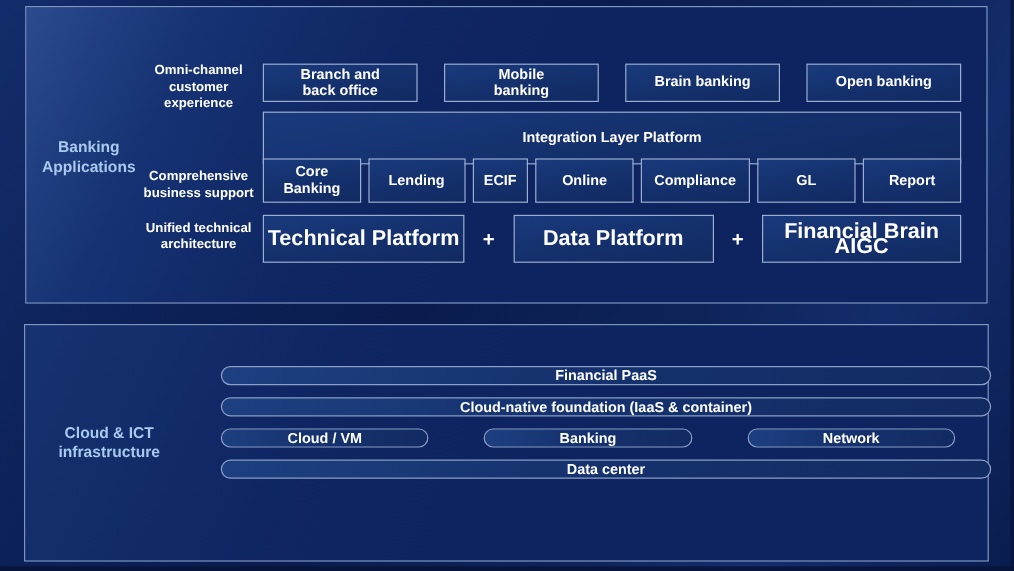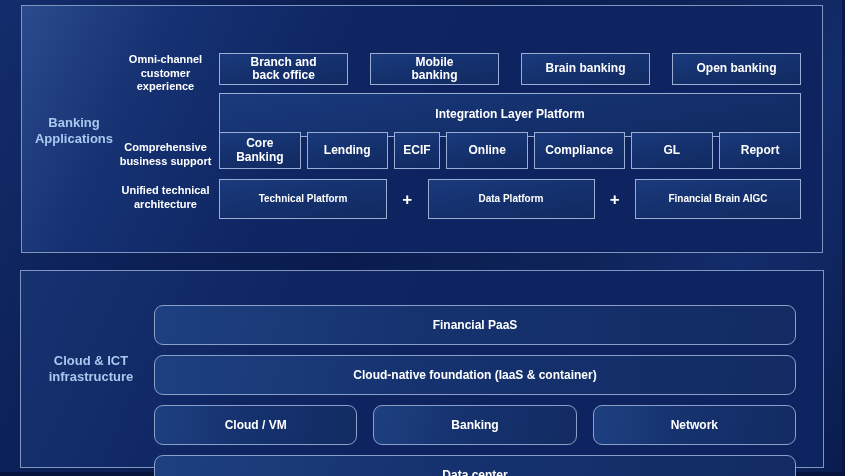--- a/index.html
+++ b/index.html
@@ -38,29 +38,29 @@
   .row-1 .box{flex:1 1 0;}
   .row-2{top:126px;height:37px;gap:6px;}
   .row-3{top:173px;height:40px;}
   .box,.bar{
     display:flex;align-items:center;justify-content:center;box-sizing:border-box;
     background:linear-gradient(170deg,#1A3A7C 0%,#14306C 55%,#112A61 100%);
     border:1px solid #9AAED3;color:#FFFFFF;font-weight:bold;font-size:12px;
     line-height:13.5px;text-align:center;white-space:pre-line;
   }
   .bar{position:absolute;left:197px;top:87px;width:582px;height:44px;z-index:2;}
-  .row-3 .box{font-size:10px;}
+  .row-3 .box{font-size:18px;}
   .plus-gap{flex:1 1 0;display:flex;align-items:center;justify-content:center;}
   .plus{color:#FFFFFF;font-weight:bold;font-size:17px;line-height:17px;}
   .istack{position:absolute;left:133px;top:34px;width:642px;z-index:2;}
   .ibox{
     display:flex;align-items:center;justify-content:center;box-sizing:border-box;
-    height:40px;border:1px solid #8AA0C8;border-radius:9px;
+    height:16px;border:1px solid #8AA0C8;border-radius:9px;
     background:linear-gradient(100deg,#1E4080 0%,#163370 40%,#122B62 100%);
-    color:#FFFFFF;font-weight:bold;font-size:12px;text-align:center;
+    color:#FFFFFF;font-weight:bold;font-size:12px;text-align:center;margin-left:30px;
   }
   .ibox.wide{width:642px;}
   .irow{display:flex;gap:16px;margin:10px 0;}
   .irow .ibox{flex:1 1 0;}
   .istack .ibox.wide + .ibox.wide{margin-top:10px;}
   .edge-bottom{position:absolute;left:0;bottom:0;width:845px;height:4px;background:#071338;opacity:.85;}
   .edge-right{position:absolute;right:0;top:0;width:3px;height:476px;background:#071338;opacity:.7;}
 </style>
 </head>
 <body>

